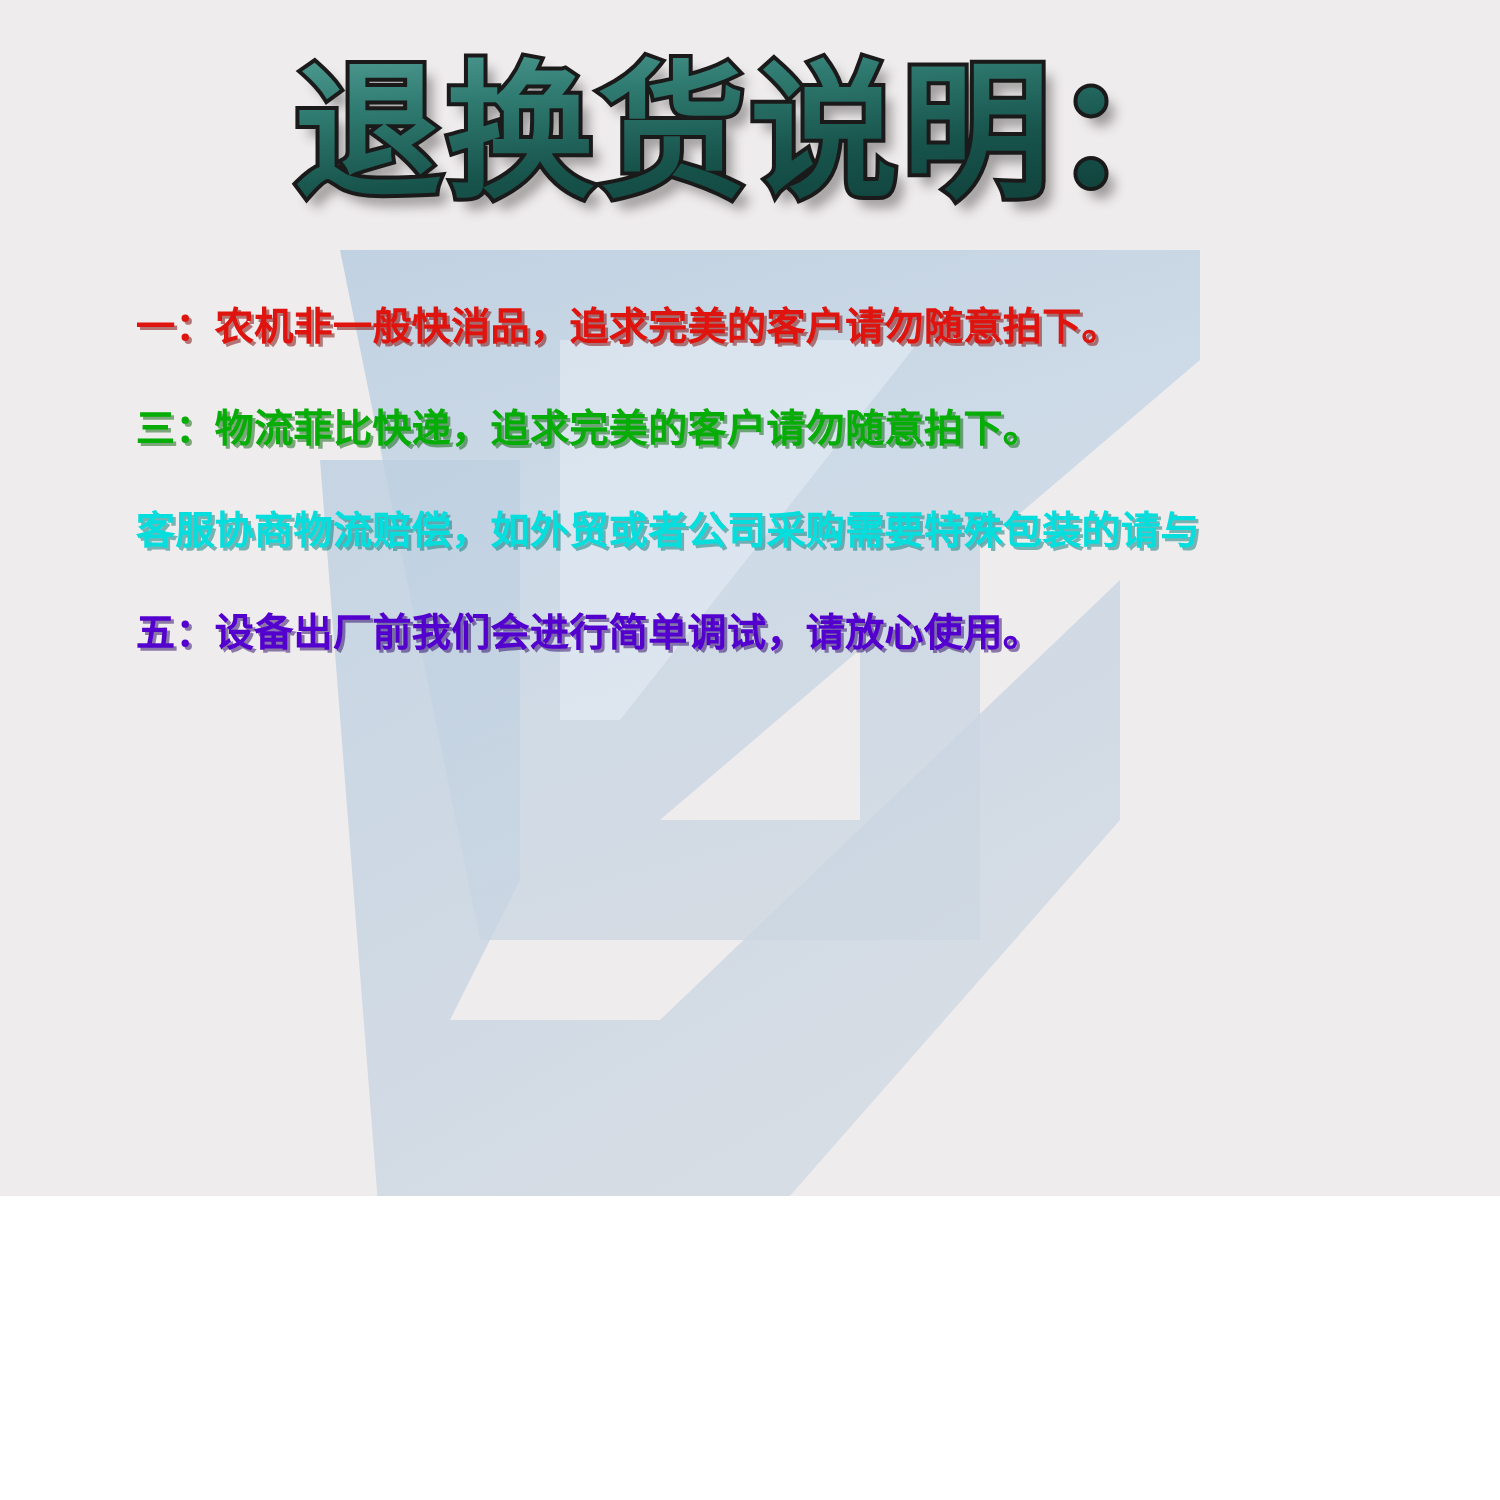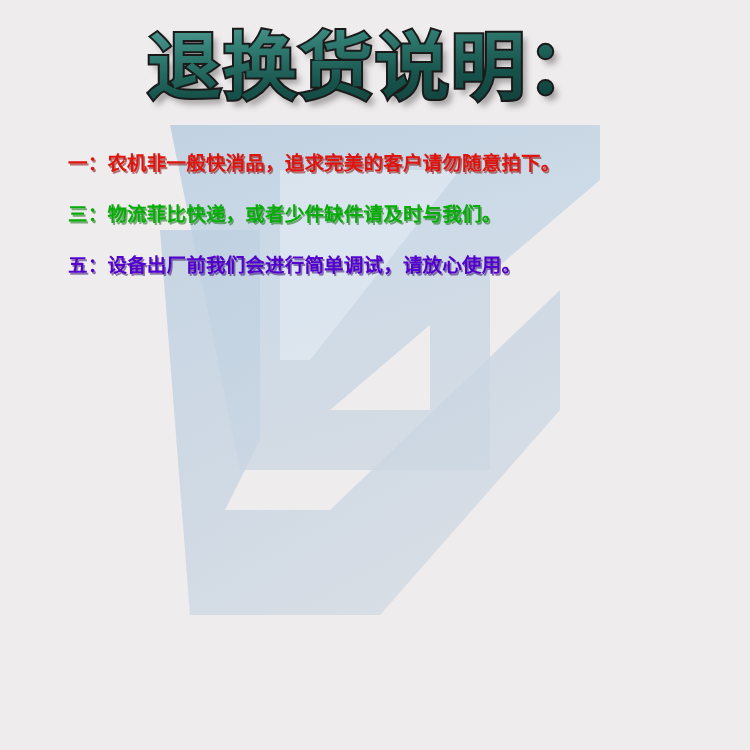--- a/index.html
+++ b/index.html
@@ -7,21 +7,21 @@
     margin: 0;
     padding: 0;
   }
   body {
     font-family: "DejaVu Sans", "Liberation Sans", sans-serif;
   }
 
   .poster {
     position: relative;
     width: 750px;
-    height: 750px;
+    height: 598px;
     overflow: hidden;
     background: #efeced;
   }
 
   
   .watermark-layer {
     position: absolute;
     inset: 0;
     overflow: hidden;
     pointer-events: none;
@@ -133,17 +133,18 @@
 
   <div class="title-shadow">
     <span>退换货说明：</span>
   </div>
   <div class="title-wrap">
     <span class="title">退换货说明：</span>
   </div>
 
   <div class="body-lines">
     <div class="line c-red">一：农机非一般快消品，追求完美的客户请勿随意拍下。</div>
-    <div class="line c-green">三：物流菲比快递，或者少件缺件请及时与我们。</div>
+    <div class="line c-green">三：物流菲比快递，追求完美的客户请勿随意拍下。</div>
+    <div class="line c-cyan">客服协商物流赔偿，如外贸或者公司采购需要特殊包装的请与</div>
     <div class="line c-purple">五：设备出厂前我们会进行简单调试，请放心使用。</div>
   </div>
 
 </div>
 
 </body></html>

